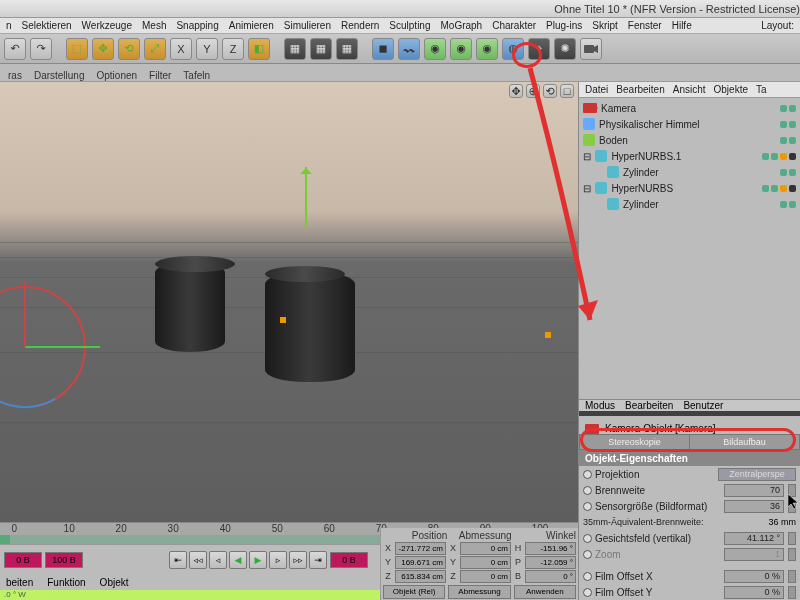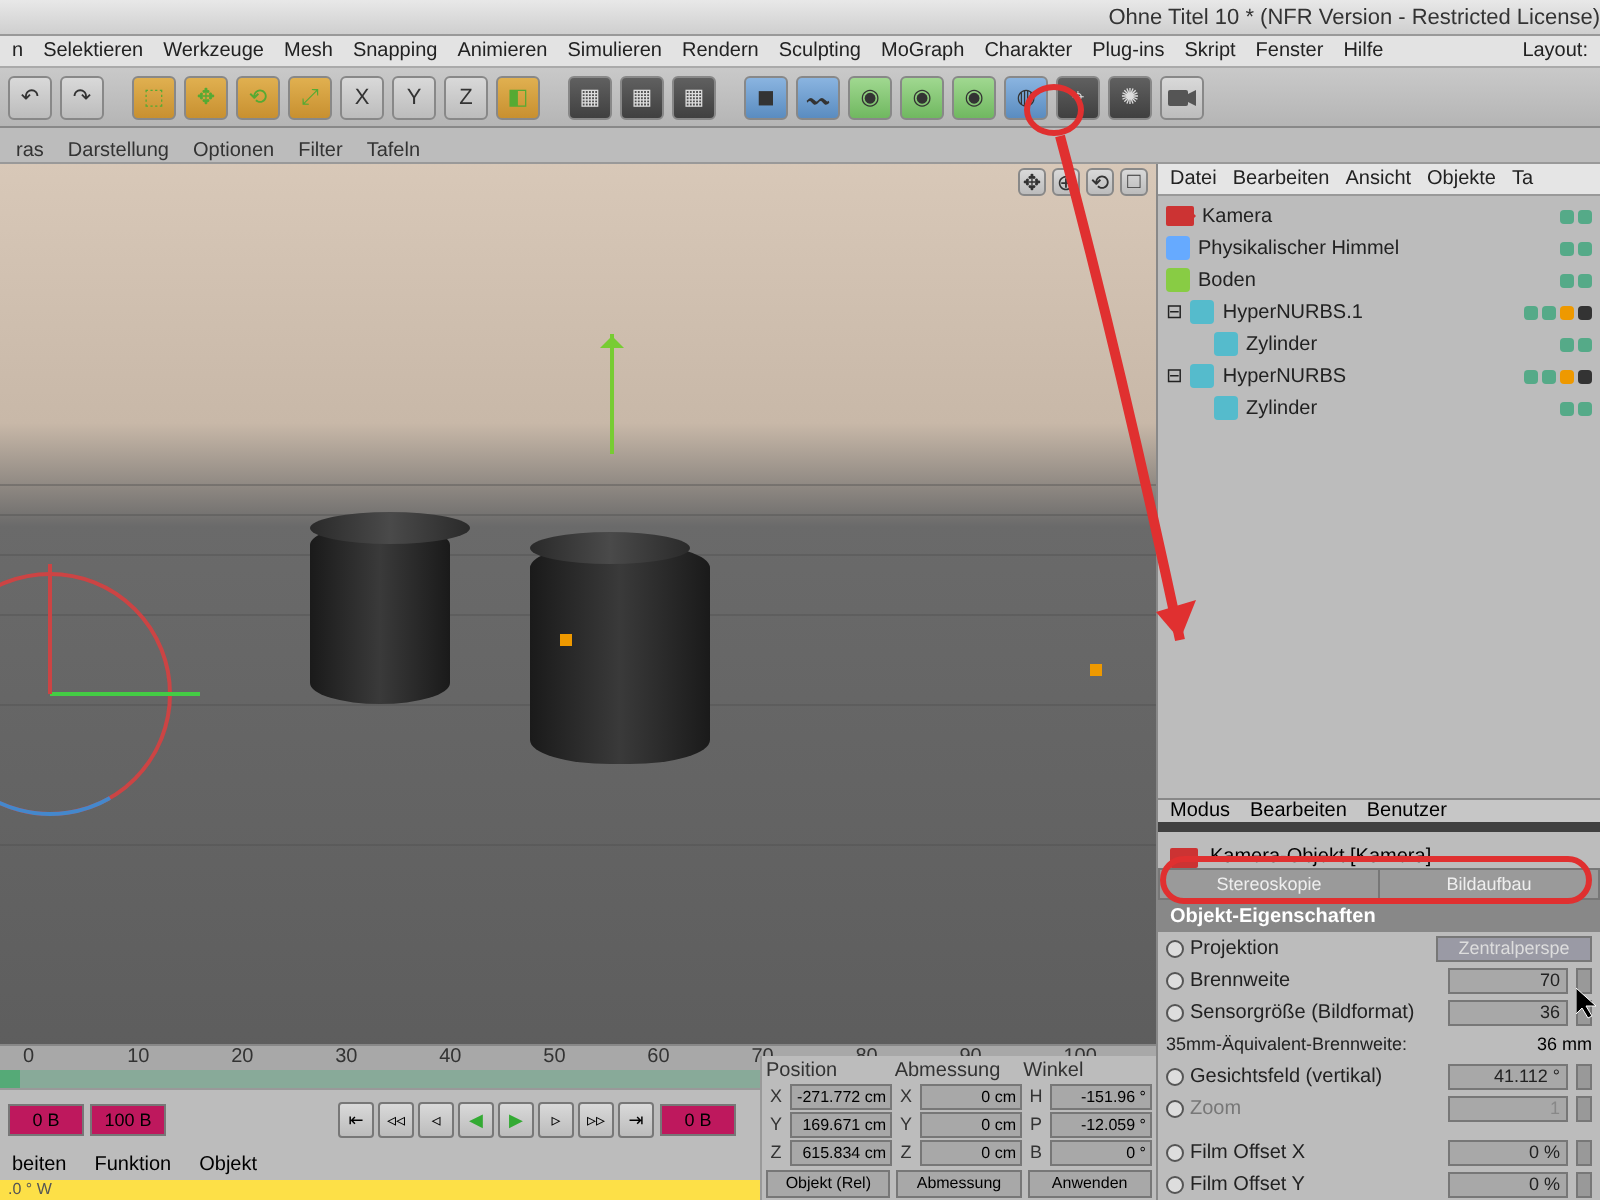--- a/index.html
+++ b/index.html
@@ -45,27 +45,27 @@
   .timeline { position: absolute; left: 0; bottom: 56px; width: 578px; height: 22px; background: #bcbcbc; border-top: 1px solid #888; }
   .ruler { height: 12px; background: #a8a8a8; position: relative; font-size: 8px; color: #333; }
   .ruler span { position: absolute; top: 0; }
   .tl-ctrl { height: 30px; background: #bcbcbc; display: flex; align-items: center; gap: 3px; padding: 0 4px; position: absolute; left: 0; bottom: 26px; width: 578px; border-top: 1px solid #999; }
   .tl-ctrl .fld { width: 38px; height: 16px; background: #be185d; border: 1px solid #777; font-size: 9px; text-align: center; line-height: 14px; }
   .play-btns { display: flex; gap: 2px; margin-left: 20px; }
   .pbtn { width: 18px; height: 18px; background: linear-gradient(#d9d9d9,#bcbcbc); border: 1px solid #777; border-radius: 2px; display: flex; align-items: center; justify-content: center; font-size: 9px; }
   .bottom-tabs { position: absolute; left: 0; bottom: 10px; height: 16px; display: flex; gap: 14px; padding: 0 6px; align-items: center; width: 380px; background: #bcbcbc; }
   .coords { position: absolute; left: 380px; bottom: 0; width: 198px; height: 72px; background: #bcbcbc; border-left: 1px solid #999; padding: 2px; }
   .coords .hdr { display: flex; font-size: 9px; color: #333; }
-  .coords .hdr div { flex: 1; text-align: left; }
+  .coords .hdr div { flex: 1; text-align: right; }
   .coords .crow { display: flex; gap: 2px; margin-top: 1px; }
   .coords .clbl { width: 10px; font-size: 9px; color: #333; text-align: center; line-height: 13px; }
   .coords .cval { flex: 1; height: 13px; background: #a8a8a8; border: 1px solid #777; font-size: 8px; text-align: right; padding: 0 2px; line-height: 11px; }
   .coords .bot { display: flex; gap: 3px; margin-top: 2px; }
   .coords .bot .b { flex: 1; height: 14px; background: #a8a8a8; border: 1px solid #777; font-size: 8px; text-align: center; line-height: 12px; }
-  .status { position: absolute; left: 0; bottom: 0; height: 10px; width: 380px; background: #fde047; font-size: 8px; padding: 0 4px; color: #555; }
+  .status { position: absolute; left: 0; bottom: 0; height: 10px; width: 380px; background: #bef264; font-size: 8px; padding: 0 4px; color: #555; }
   
   .grid-line { position: absolute; background: rgba(80,80,80,0.4); height: 1px; }
   .cylinder { position: absolute; width: 80px; height: 100px; background: linear-gradient(90deg,#1a1a1a,#3a3a3a,#1a1a1a); border-radius: 40px/12px; }
   .cylinder::before { content:""; position:absolute; top:-6px; left:0; width:80px; height:16px; background: linear-gradient(90deg,#2a2a2a,#4a4a4a,#2a2a2a); border-radius: 50%; }
   
   .anno-circle { position: absolute; border: 3px solid #e03030; border-radius: 50%; }
   .anno-arrow { position: absolute; pointer-events: none; }
 </style>
 </head>
 <body>

